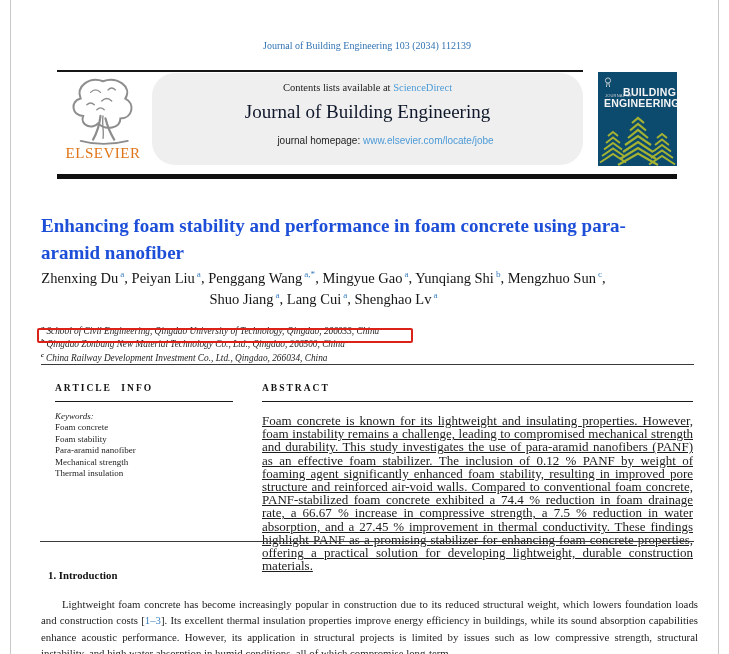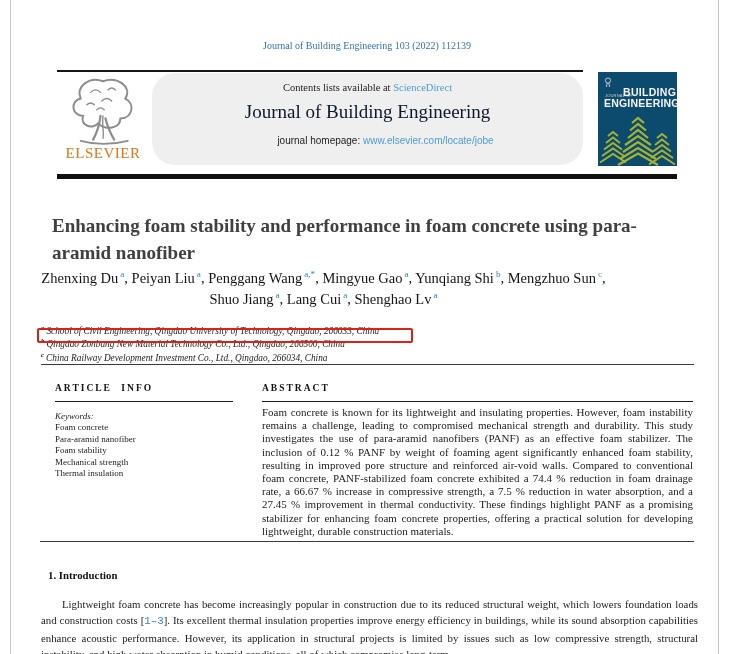--- a/index.html
+++ b/index.html
@@ -36,21 +36,21 @@
   .cover-mark { left:6px; top:5px; }
   .cover-journal-of { left:7px; top:21px; font-size:4px; color:#cfcfcf;
                       font-family:"Liberation Sans", sans-serif; letter-spacing:0.2px; }
   .cover-building { left:25px; top:14px; font-size:10.5px; font-weight:bold; color:#f4f4f4;
                     font-family:"Liberation Sans", sans-serif; letter-spacing:0.3px; }
   .cover-engineering { left:6px; top:25px; font-size:10.5px; font-weight:bold; color:#f4f4f4;
                        font-family:Liberation Sans, sans-serif; letter-spacing:0.2px; }
   .cover-trees { left:0; top:44px; }
 
   
-  .article-title { left:52px; top:212px; width:600px; font-size:19px; line-height:27px; color:#404040; }
+  .article-title { left:41px; top:212px; width:600px; font-size:19px; line-height:27px; color:#1d4ed8; }
   .authors { left:41px; top:266px; width:565px; font-size:14.5px; line-height:17px; color:#151515;text-align:center; }
   .author::after { content:","; }
   .author:last-child::after { content:""; }
   .author sup { font-size:9.2px; color:#3a7fc1; margin-left:2px; }
 
   .affiliations { left:41px; top:323px; width:470px; font-size:9.3px; font-style:italic;
                   line-height:10.3px; color:#222; }
   .affiliation sup { font-size:6.8px; font-weight:bold; margin-right:2px; color:#111; }
   .highlight-box { left:-4px; top:5px; width:376px; height:15px;
                    border:2.5px solid #db2218; border-radius:2px; }
@@ -58,39 +58,39 @@
   .rule-mid    { left:41px; top:364px; width:653px; height:1px; background:#3a3a3a; }
   .rule-bottom { left:40px; top:541px; width:654px; height:1px; background:#3a3a3a; }
 
   
   .col-heading { font-size:9.5px; font-weight:600; letter-spacing:2px; word-spacing:5px;
                  color:#111; padding-bottom:8px; border-bottom:1px solid #1a1a1a; }
   .article-info { left:55px; top:383px; width:178px; }
   .keywords { margin-top:9px; font-size:9px; line-height:11.4px; color:#1c1c1c; }
   .keywords-label { font-style:italic; }
   .abstract { left:262px; top:383px; width:431px; }
-  .abstract-text { margin-top:4px; font-size:11px; line-height:13.2px;
-                   text-align:justify; color:#1c1c1c; }
+  .abstract-text { margin-top:12px; font-size:13px; line-height:13.2px;
+                   text-align:justify; color:#1c1c1c;text-decoration:underline; }
 
   
   .introduction { left:41px; top:569px; width:657px; }
   .intro-heading { font-size:10.8px; font-weight:bold; margin-left:7px; color:#111; }
   .intro-para { margin-top:15px; font-size:10.8px; line-height:16.4px; text-align:justify;
                 text-indent:21px; color:#1c1c1c; }
-  .citation { color:#3a7fc1;font-family:Liberation Mono, monospace; }
+  .citation { color:#3a7fc1; }
 
   svg { display:block; margin:0 auto; }
 </style>
 </head>
 <body>
 
 <div class="abs page-edge edge-left"></div>
 <div class="abs page-edge edge-right"></div>
 
-<div class="abs journal-ref">Journal of Building Engineering 103 (2022) 112139</div>
+<div class="abs journal-ref">Journal of Building Engineering 103 (2034) 112139</div>
 
 <div class="abs masthead">
   <div class="abs rule-top"></div>
 
   <div class="abs logo-block">
     <svg width="80" height="72" viewBox="0 0 64 58">
       <g fill="none" stroke="#8d8d8d" stroke-width="1.6" stroke-linecap="round">
         <path d="M32 5 C21 1 10 9 14 19 C5 21 7 33 16 33 C13 41 24 44 28 39 C34 45 46 43 46 35 C56 35 58 23 50 19 C56 9 43 1 32 5 Z"></path>
         <path d="M22 14 q4 -4 8 0" stroke-width="1.1"></path>
         <path d="M31 21 q4 -4 8 0" stroke-width="1.1"></path>
@@ -171,22 +171,22 @@
   <div class="abs highlight-box"></div>
 </div>
 
 <div class="abs rule-mid"></div>
 
 <div class="abs article-info">
   <div class="col-heading">ARTICLE INFO</div>
   <div class="keywords">
     <div class="keywords-label">Keywords:</div>
     <div>Foam concrete</div>
+    <div>Foam stability</div>
     <div>Para-aramid nanofiber</div>
-    <div>Foam stability</div>
     <div>Mechanical strength</div>
     <div>Thermal insulation</div>
   </div>
 </div>
 
 <div class="abs abstract">
   <div class="col-heading">ABSTRACT</div>
   <div class="abstract-text">Foam concrete is known for its lightweight and insulating properties. However, foam instability remains a challenge, leading to compromised mechanical strength and durability. This study investigates the use of para-aramid nanofibers (PANF) as an effective foam stabilizer. The inclusion of 0.12 % PANF by weight of foaming agent significantly enhanced foam stability, resulting in improved pore structure and reinforced air-void walls. Compared to conventional foam concrete, PANF-stabilized foam concrete exhibited a 74.4 % reduction in foam drainage rate, a 66.67 % increase in compressive strength, a 7.5 % reduction in water absorption, and a 27.45 % improvement in thermal conductivity. These findings highlight PANF as a promising stabilizer for enhancing foam concrete properties, offering a practical solution for developing lightweight, durable construction materials.</div>
 </div>
 

